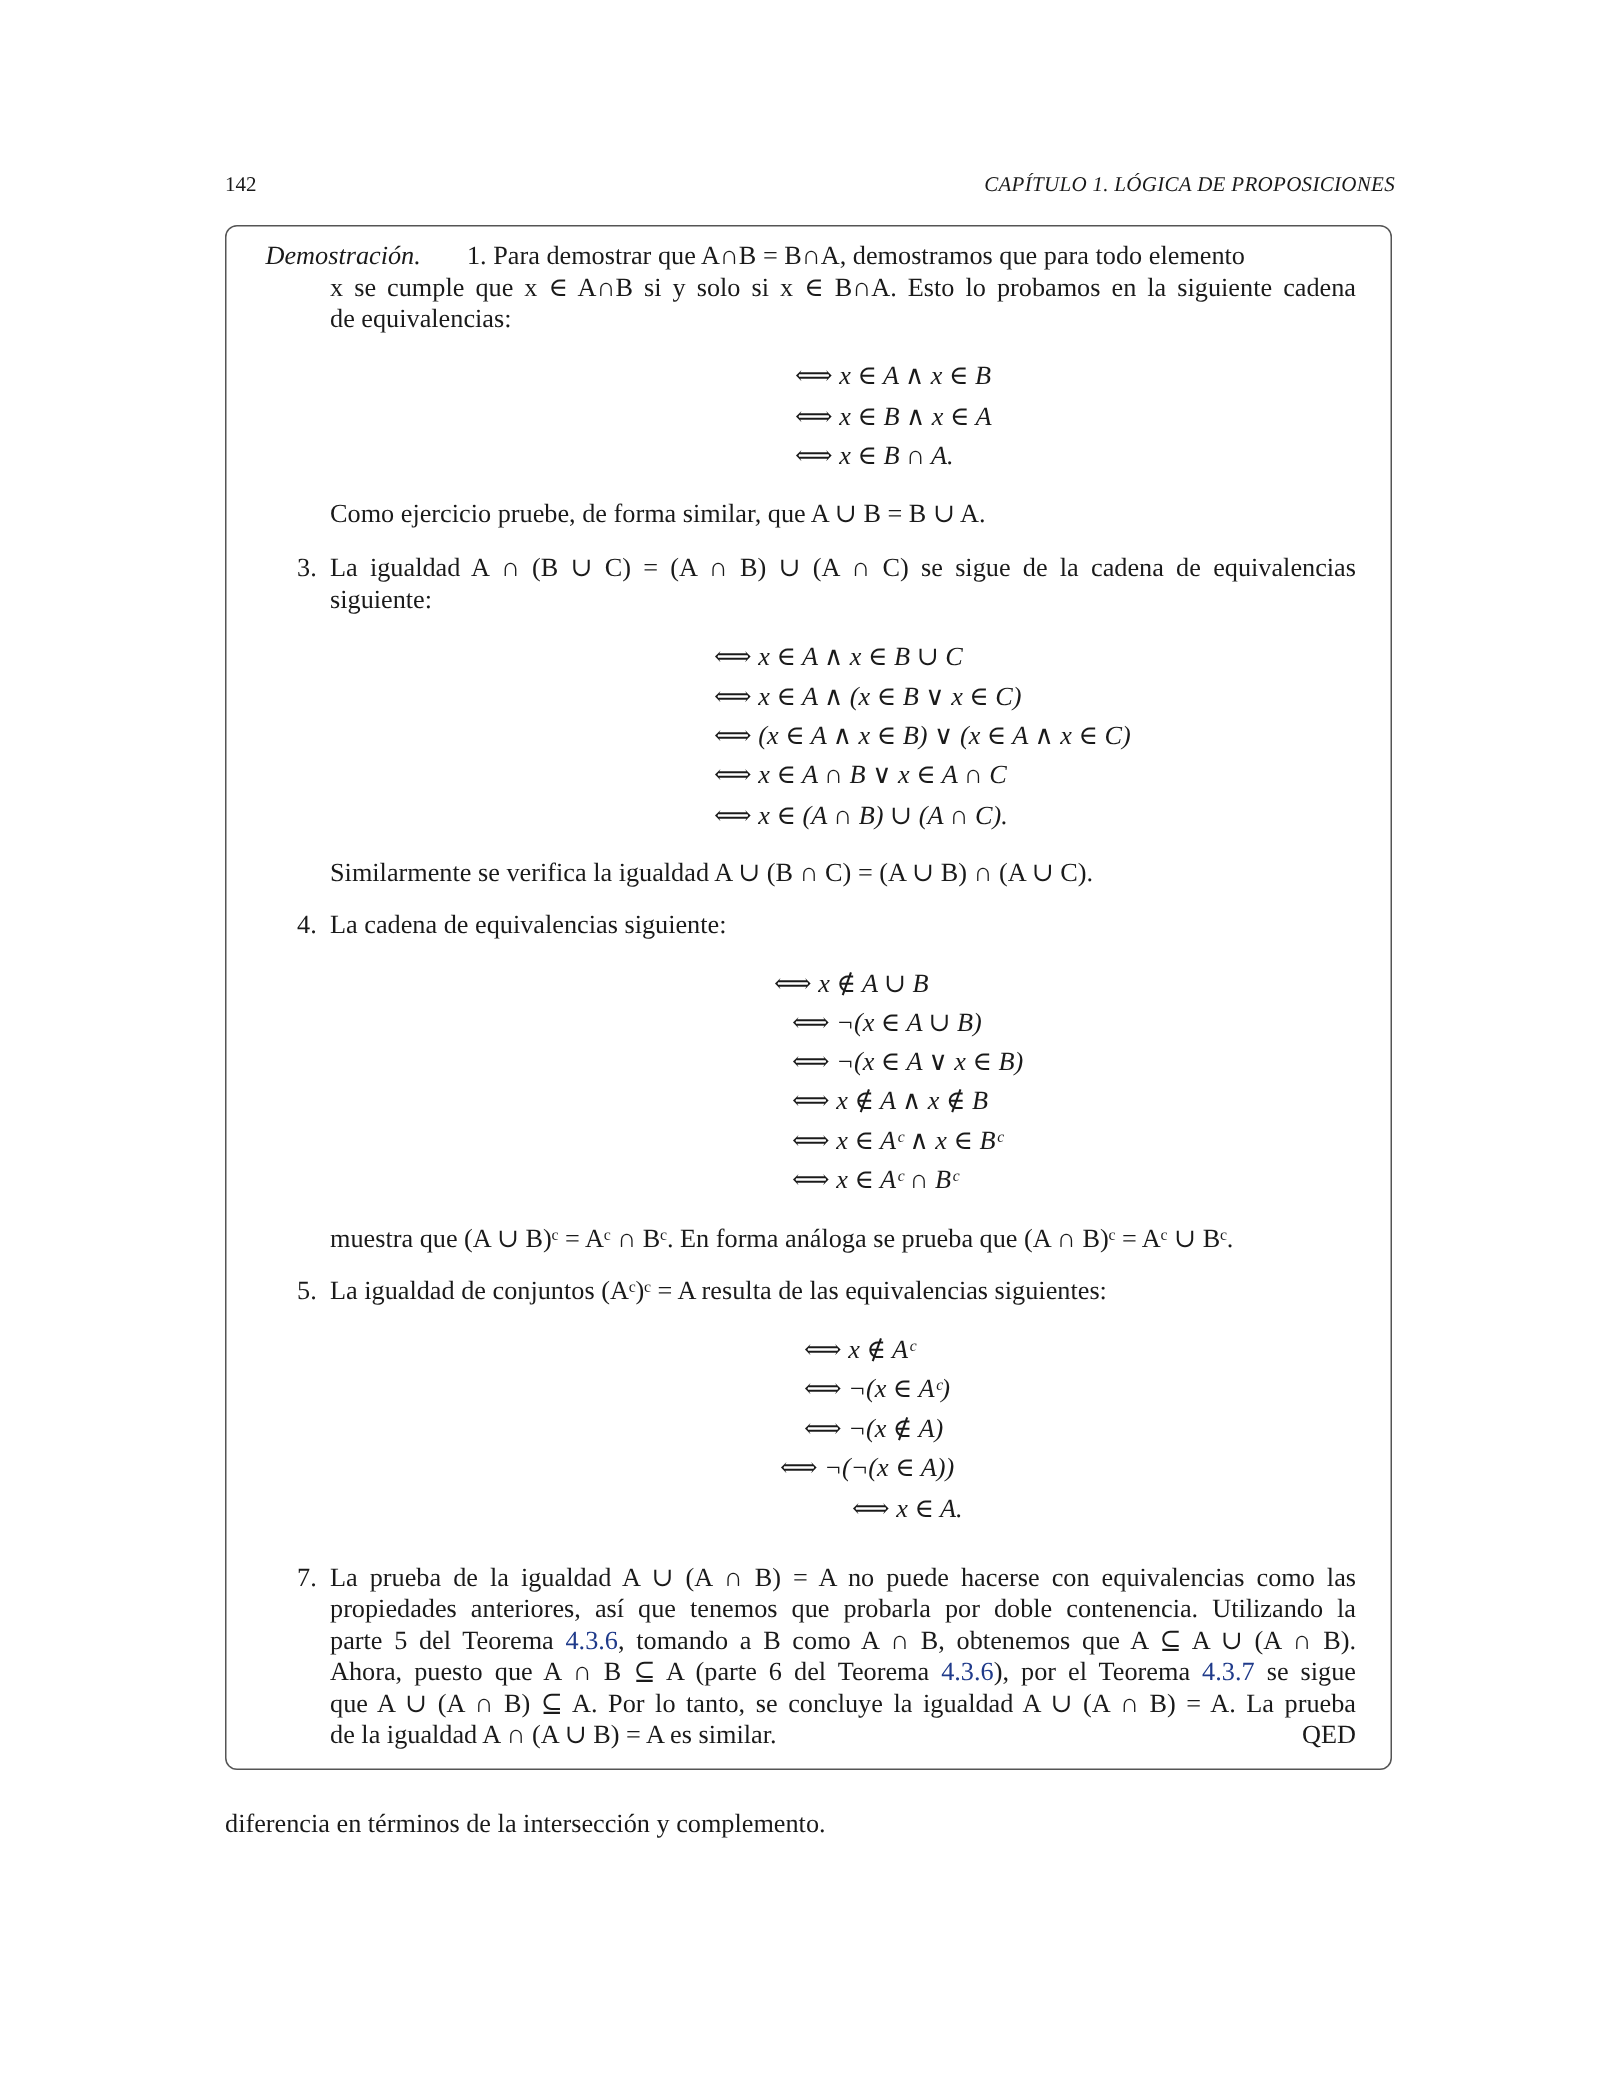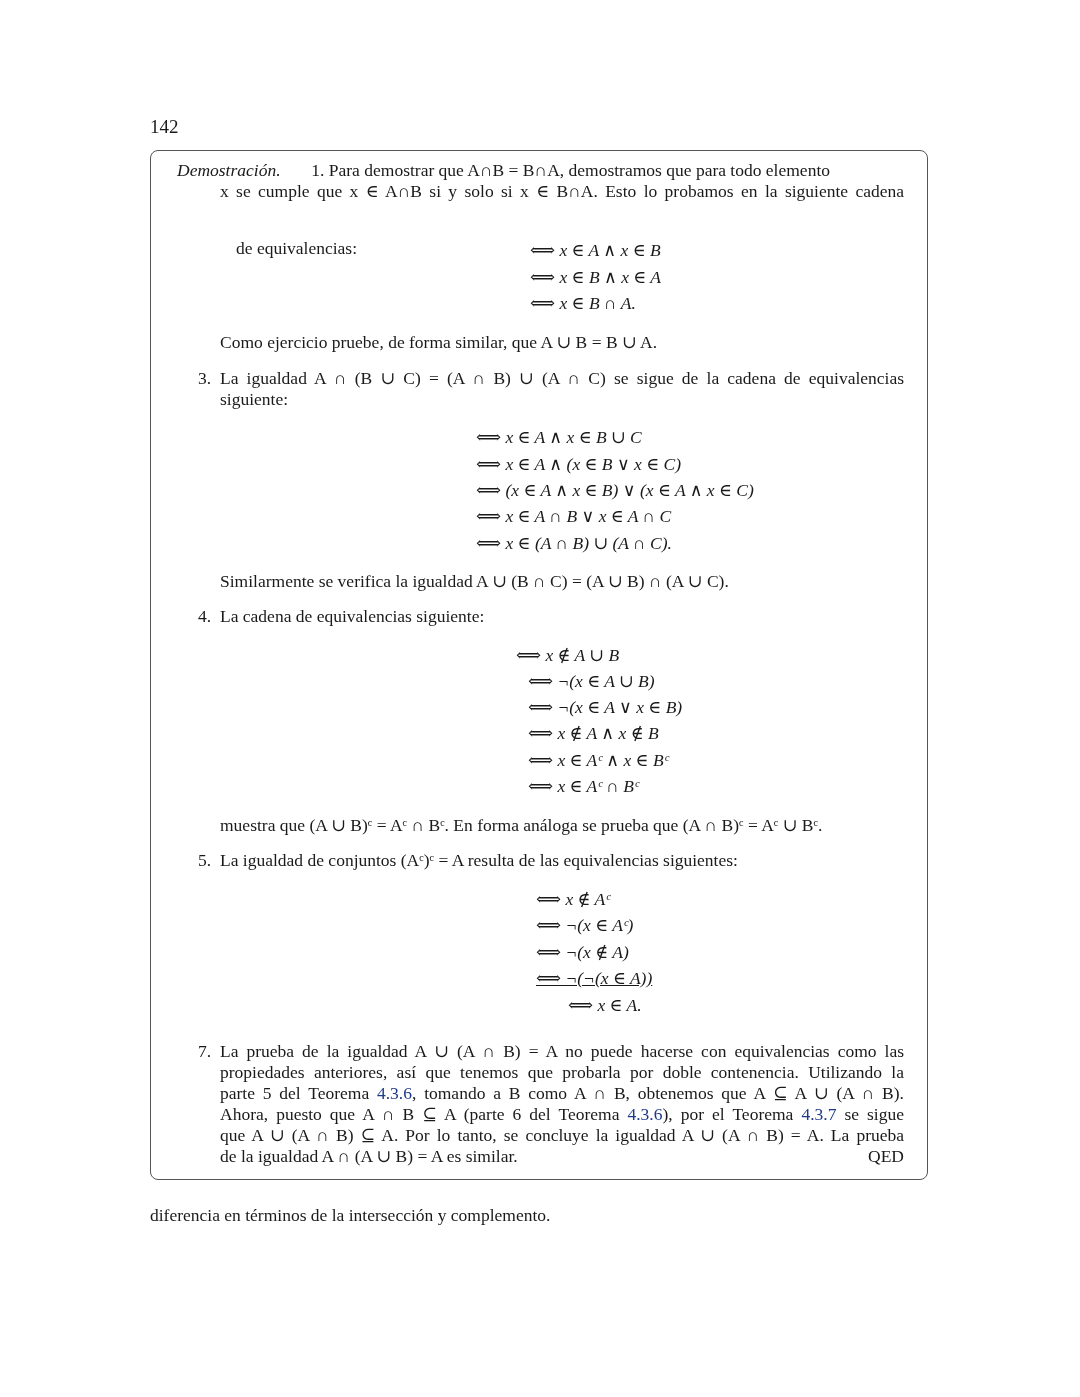--- a/index.html
+++ b/index.html
@@ -3,53 +3,54 @@
 <meta charset="utf-8">
 <style>
   html, body { margin: 0; padding: 0; background: #ffffff; }
   body {
     width: 1080px; height: 1397px; position: relative; overflow: hidden;
     font-family: "Liberation Serif", "DejaVu Serif", serif;
     color: #1a1a1a; font-size: 17.5px;
   }
   .header {
     position: absolute; top: 116px; left: 150px; width: 780px;
-    display: flex; justify-content: space-between; font-size: 19px;
+    display: flex; justify-content: space-between; font-size: 14px;
   }
   .header .chap { font-style: italic; letter-spacing: 0.2px; }
   .proofbox {
     position: absolute; top: 150px; left: 150px; width: 778px; height: 1030px;
     border: 1.5px solid #555; border-radius: 8px; box-sizing: border-box;
   }
   .line { position: absolute; white-space: nowrap; line-height: 21px; }
   .it { font-style: italic; }
   .m { font-style: italic; }
   .eqrow { position: absolute; white-space: nowrap; line-height: 26px; }
   .eqrow .rhs { position: absolute; }
   .link { color: #1f3a8a; }
   .just { text-align: justify; text-align-last: justify; }
   .para { position: absolute; left: 150px; width: 780px; line-height: 21px; }
 </style>
 </head>
 <body>
 
 <div class="header">
   <span>142</span>
+  <span class="chap">CAPÍTULO 1.  LÓGICA DE PROPOSICIONES</span>
 </div>
 
 <div class="proofbox"></div>
 
 <div class="line" style="top:160px;left:177px;">
   <span class="it">Demostración.</span>
   <span style="display:inline-block;width:22px;"></span>
   <span>1.</span>
   <span>Para demostrar que A∩B = B∩A, demostramos que para todo elemento</span>
 </div>
 <div class="line just" style="top:181px;left:220px;width:684px;">x se cumple que x ∈ A∩B si y solo si x ∈ B∩A. Esto lo probamos en la siguiente cadena</div>
-<div class="line" style="top:202px;left:236px;margin-top:36px;">de equivalencias:</div>
+<div class="line" style="top:202px;left:220px;">de equivalencias:</div>
 
 <div>
   <div class="eqrow m" style="top:237px;left:0;">
 
     <span class="rhs" style="left:530px;">⟺ x ∈ A ∧ x ∈ B</span>
   </div>
   <div class="eqrow m" style="top:264px;left:0;">
     <span class="rhs" style="left:530px;">⟺ x ∈ B ∧ x ∈ A</span>
   </div>
   <div class="eqrow m" style="top:290px;left:0;">
@@ -116,21 +117,21 @@
 
     <span class="rhs" style="left:536px;">⟺ x ∉ Aᶜ</span>
   </div>
   <div class="eqrow m" style="top:912px;left:0;">
     <span class="rhs" style="left:536px;">⟺ ¬(x ∈ Aᶜ)</span>
   </div>
   <div class="eqrow m" style="top:939px;left:0;">
     <span class="rhs" style="left:536px;">⟺ ¬(x ∉ A)</span>
   </div>
   <div class="eqrow m" style="top:965px;left:0;">
-    <span class="rhs" style="left:536px;text-decoration:underline;">⟺ ¬(¬(x ∈ A))</span>
+    <span class="rhs" style="left:520px;">⟺ ¬(¬(x ∈ A))</span>
   </div>
   <div class="eqrow m" style="top:992px;left:0;">
     <span class="rhs" style="left:536px;margin-left:32px;">⟺ x ∈ A.</span>
   </div>
 </div>
 
 <div class="line" style="top:1041px;left:198px;">7.</div>
 <div class="line just" style="top:1041px;left:220px;width:684px;">La prueba de la igualdad A ∪ (A ∩ B) = A no puede hacerse con equivalencias como las</div>
 <div class="line just" style="top:1062px;left:220px;width:684px;">propiedades anteriores, así que tenemos que probarla por doble contenencia. Utilizando la</div>
 <div class="line just" style="top:1083px;left:220px;width:684px;">parte 5 del Teorema <span class="link" style="color: rgb(31, 58, 138);">4.3.6</span>, tomando a B como A ∩ B, obtenemos que A ⊆ A ∪ (A ∩ B).</div>

